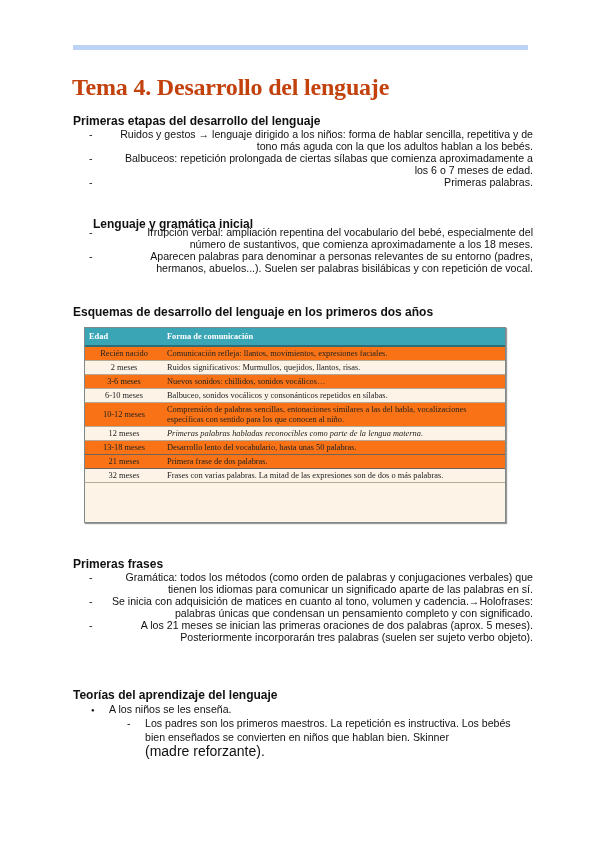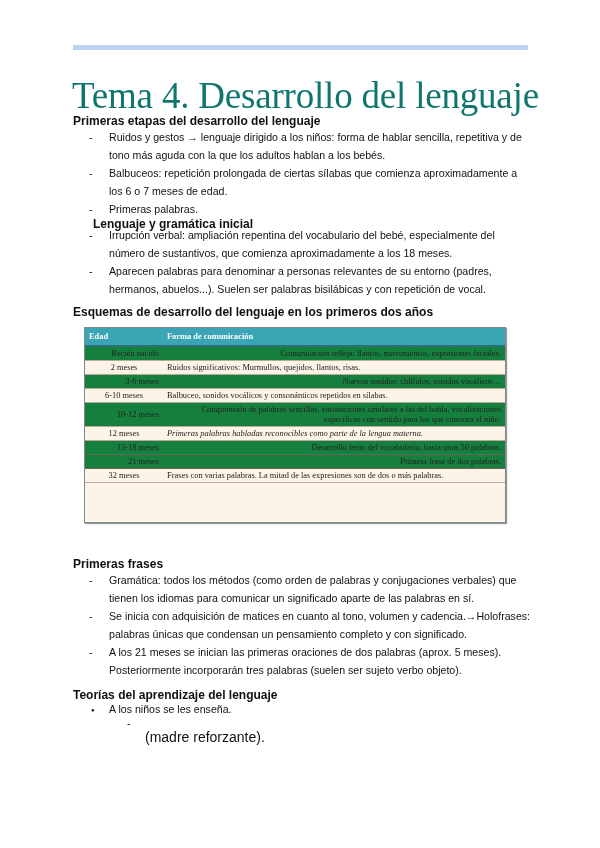--- a/index.html
+++ b/index.html
@@ -1,28 +1,28 @@
 <!DOCTYPE html>
 <html><head>
 <meta charset="utf-8">
 <style>
   html, body { margin: 0; padding: 0; background: #ffffff; }
   body { width: 600px; height: 848px; position: relative; overflow: hidden; font-family: "Liberation Sans", sans-serif; color: #111; }
   .topbar { position: absolute; left: 73px; top: 45px; width: 455px; height: 5px; background: #bcd3f5; }
-  .title { position: absolute; left: 72px; top: 74px; font-family: "Liberation Serif", serif; font-size: 37px; color: #0f766e; letter-spacing: -0.2px; margin: 0; font-weight: normal; }
+  .title { position: absolute; left: 72px; top: 74px; font-family: "Liberation Serif", serif; font-size: 24px; color: #c2410c; letter-spacing: -0.2px; margin: 0; font-weight: bold; }
   .sec { position: absolute; left: 73px; font-size: 12px; font-weight: bold; margin: 0; }
-  ul.dash { position: absolute; left: 73px; margin: 0; padding: 0; list-style: none; font-size: 10.6px; line-height: 18px; width: 460px; }
+  ul.dash { position: absolute; left: 73px; margin: 0; padding: 0; list-style: none; font-size: 10.6px; line-height: 12px; width: 460px; text-align: right; }
   ul.dash li { position: relative; padding-left: 36px; margin: 0; }
   ul.dash li::before { content: "-"; position: absolute; left: 16px; top: 0; }
   .tbl { position: absolute; left: 84px; top: 327px; width: 420px; height: 194px; border: 1px solid #7d8a8d; box-shadow: 1px 1px 1px #999; border-collapse: collapse; font-family: "Liberation Serif", serif; font-size: 8.4px; color: #222; background: #fdf3e7; }
   .tbl table { border-collapse: collapse; width: 100%; }
   .tbl th { background: #3aa6b5; color: #fff; text-align: left; font-weight: bold; padding: 2px 4px; height: 13px; border-bottom: 2px solid #2b6f79; font-size: 8.4px; }
   .tbl td { padding: 1.5px 4px; border-bottom: 1px solid #b9aa98; vertical-align: middle; line-height: 10px; }
   .tbl td.age { text-align: center; width: 70px; }
-  .tbl tr.odd td { background: #15803d; text-align: right; }
+  .tbl tr.odd td { background: #f97316; }
   .tbl tr.even td { background: #fdf3e7; }
   .tbl tr.thick td { border-bottom: 1.5px solid #6e6459; }
   ul.bul { position: absolute; left: 73px; margin: 0; padding: 0; list-style: none; font-size: 10.6px; line-height: 14px; width: 460px; }
   ul.bul > li { position: relative; padding-left: 36px; }
   ul.bul > li::before { content: "●"; position: absolute; left: 18px; font-size: 6px; top: 1px; }
   ul.sub { list-style: none; margin: 0; padding: 0; }
   ul.sub li { position: relative; padding-left: 36px; }
   ul.sub li::before { content: "-"; position: absolute; left: 18px; }
   .small { font-size: 14px; }
 </style>
@@ -101,16 +101,16 @@
   <li>Gramática: todos los métodos (como orden de palabras y conjugaciones verbales) que tienen los idiomas para comunicar un significado aparte de las palabras en sí.</li>
   <li>Se inicia con adquisición de matices en cuanto al tono, volumen y cadencia.→Holofrases: palabras únicas que condensan un pensamiento completo y con significado.</li>
   <li>A los 21 meses se inician las primeras oraciones de dos palabras (aprox. 5 meses). Posteriormente incorporarán tres palabras (suelen ser sujeto verbo objeto).</li>
 </ul>
 
 <h2 class="sec" style="top:688px;">Teorías del aprendizaje del lenguaje</h2>
 <ul class="bul" style="top:702px;">
   <li>
     <span>A los niños se les enseña.</span>
     <ul class="sub">
-      <li><br><span class="small">(madre reforzante).</span></li>
+      <li><span>Los padres son los primeros maestros. La repetición es instructiva. Los bebés bien enseñados se convierten en niños que hablan bien. Skinner</span><br><span class="small">(madre reforzante).</span></li>
     </ul>
   </li>
 </ul>
 
 </body></html>

